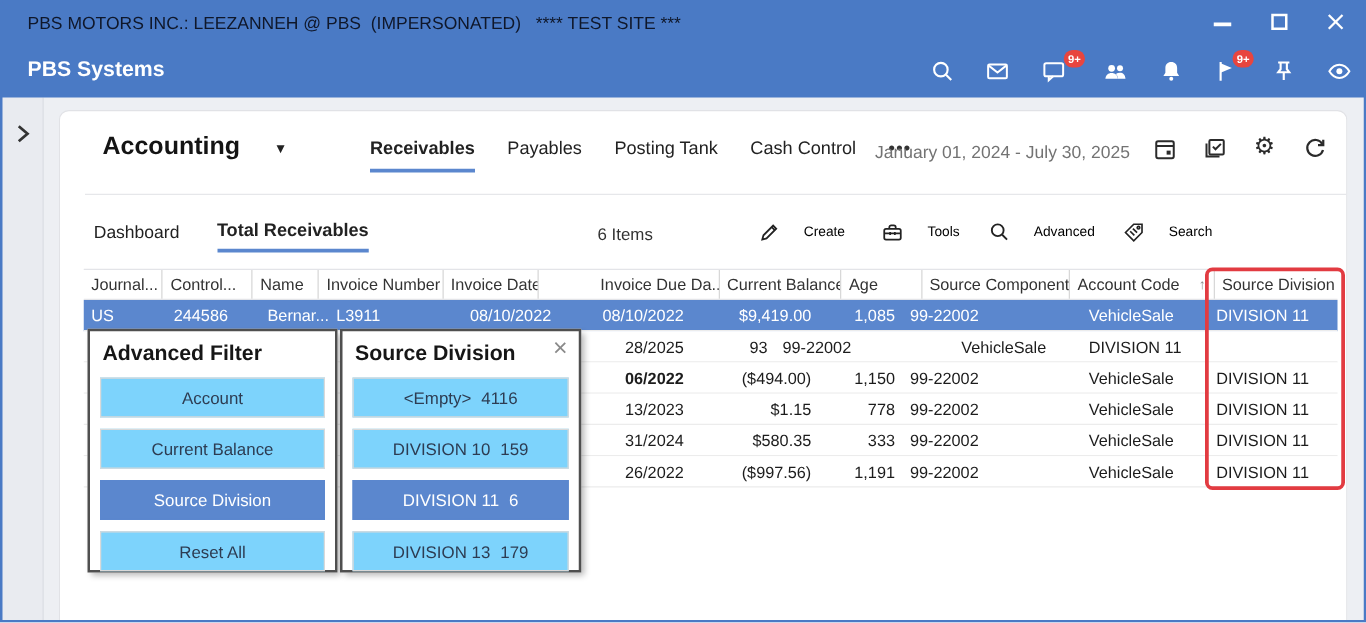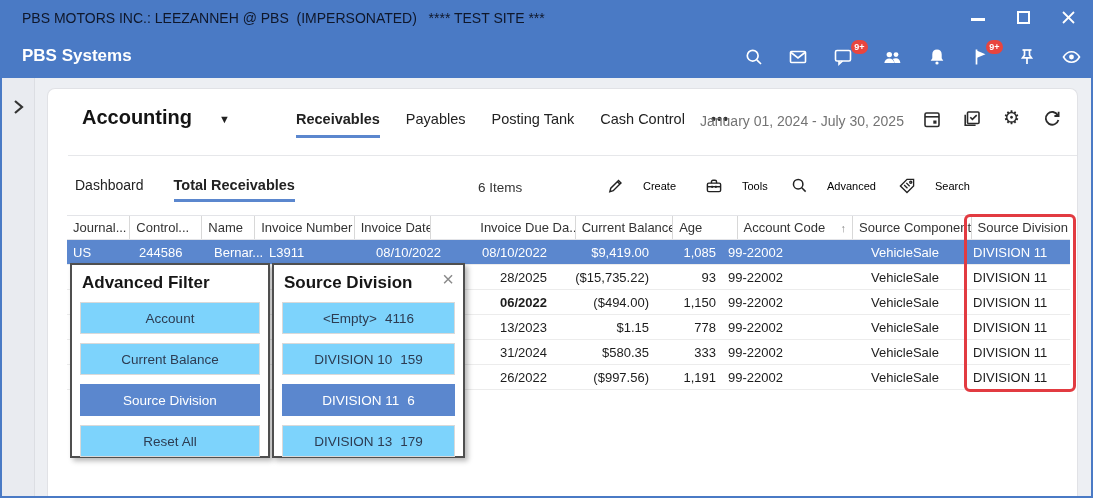--- a/index.html
+++ b/index.html
@@ -266,26 +266,26 @@
       </div>
       <div class="th" style="width: 106px; margin-left: 43px;">
         <span>Invoice Due Da...</span>
       </div>
       <div class="th" style="width: 102px;">
         <span>Current Balance</span>
       </div>
       <div class="th" style="width: 67px;">
         <span>Age</span>
       </div>
+      <div class="th" style="width: 124px;">
+        <span>Source Component</span>
+      </div>
       <div class="th" style="width: 121px;">
         <span>Account Code</span>
         <span class="sort">↑</span>
-      </div>
-      <div class="th" style="width: 124px;">
-        <span>Source Component</span>
       </div>
       <div class="th" style="width: 103px;">
         <span>Source Division</span>
       </div>
     </div>
   <div>
       <div class="tr selected">
         <div class="td left" style="width: 66px;">US</div>
         <div class="td left" style="width: 75px;">244586</div>
         <div class="td left" style="width: 55px;">Bernar...</div>
@@ -298,21 +298,20 @@
         <div class="td center" style="width: 124px;">VehicleSale</div>
         <div class="td left" style="width: 103px;">DIVISION 11</div>
       </div>
       <div class="tr">
         <div class="td left" style="width: 66px;"></div>
         <div class="td left" style="width: 75px;"></div>
         <div class="td left" style="width: 55px;"></div>
         <div class="td left" style="width: 104px;"></div>
         <div class="td right" style="width: 80px;"></div>
         <div class="td right" style="width: 106px; text-align: right;">28/2025</div>
-        <div class="td right" style="width: 102px;">($15,735.22)</div>
         <div class="td right" style="width: 67px;">93</div>
         <div class="td left" style="width: 121px;">99-22002</div>
         <div class="td center" style="width: 124px;">VehicleSale</div>
         <div class="td left" style="width: 103px;">DIVISION 11</div>
       </div>
       <div class="tr">
         <div class="td left" style="width: 66px;"></div>
         <div class="td left" style="width: 75px;"></div>
         <div class="td left" style="width: 55px;"></div>
         <div class="td left" style="width: 104px;"></div>

